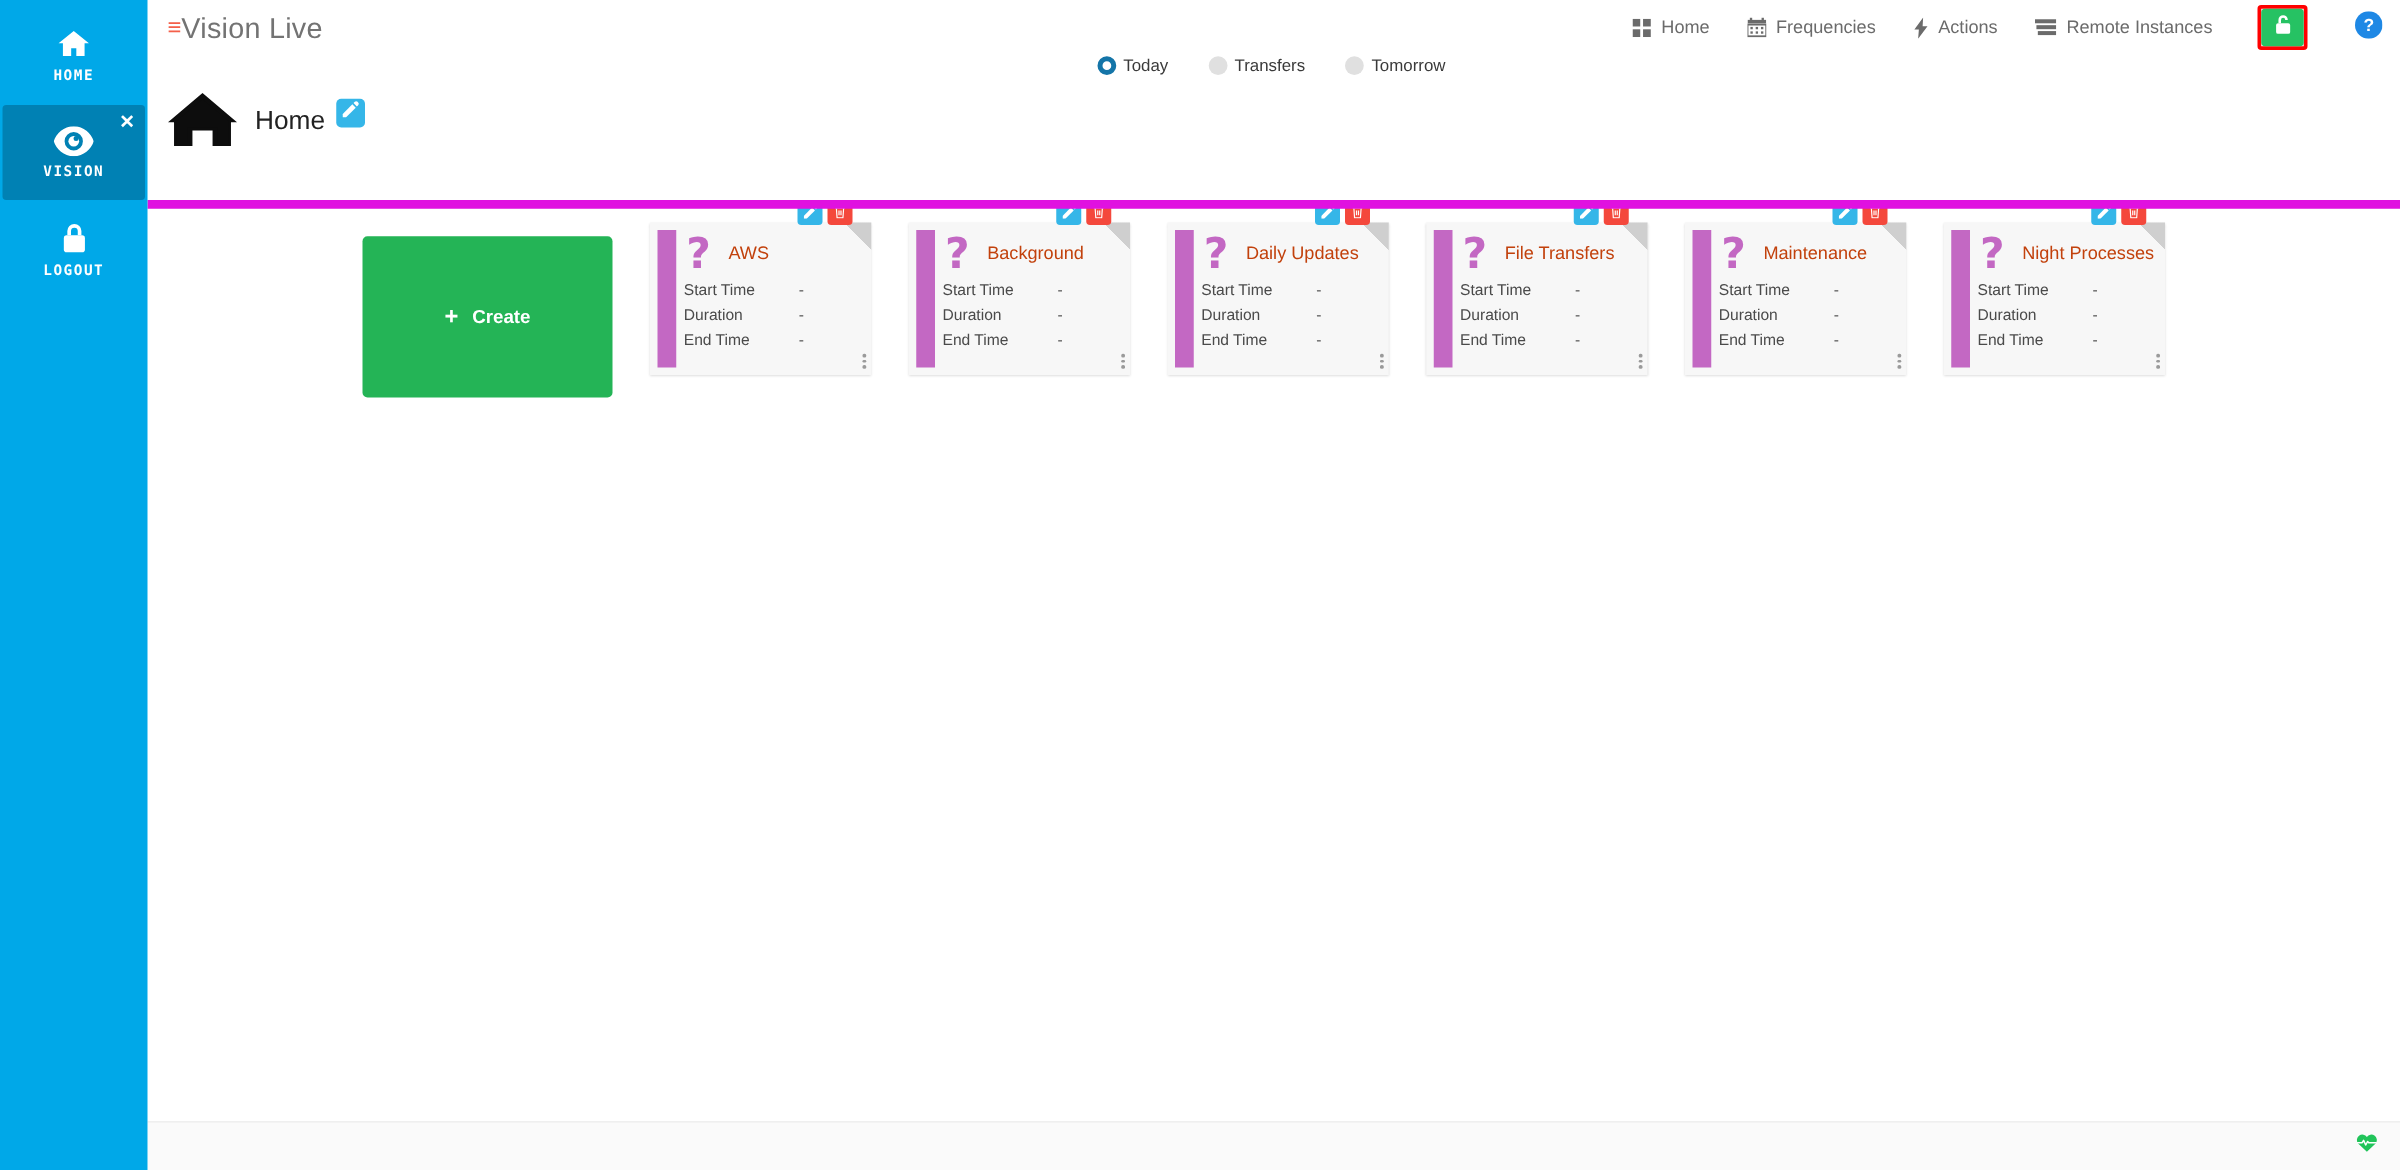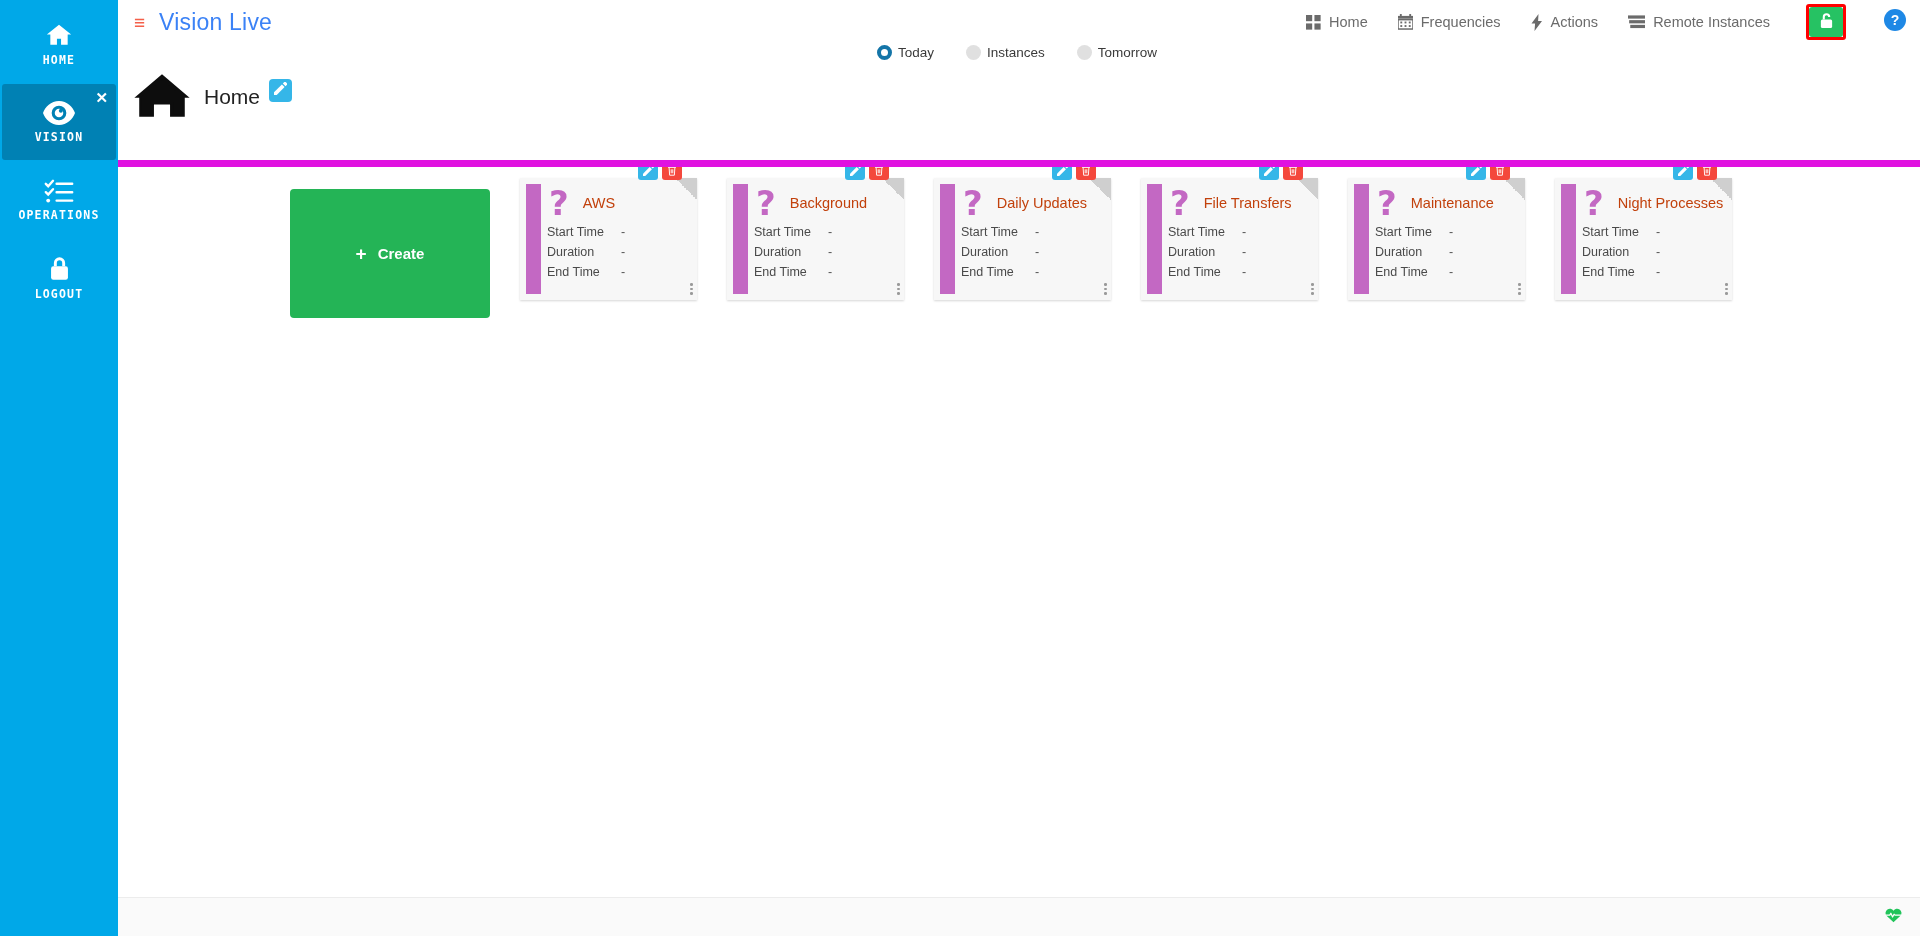--- a/index.html
+++ b/index.html
@@ -48,21 +48,21 @@
     position:absolute; left:118px; top:0; right:0; height:44px;
     background:#fff;
     display:flex; align-items:center;
     z-index:20;
   }
   #hamburger{
     font-size:19px; color:#f4604a; margin-left:16px; cursor:pointer;
     line-height:1; user-select:none;
   }
   #apptitle{
-    margin-left:14px; font-size:23px; color:#3b82f6; font-weight:400;
+    margin-left:0; font-size:23px; color:#737373; font-weight:400;
     letter-spacing:.2px;
   }
   #topnav{
     margin-left:auto; display:flex; align-items:center; gap:30px;
     padding-right:14px;
   }
   .topnav-item{
     display:flex; align-items:center; gap:8px;
     color:#6b6b6b; font-size:14.5px; cursor:pointer;
   }
@@ -158,20 +158,21 @@
     margin-left:2px;
   }
   .card-title{
     font-size:14.5px; color:#c2410c; margin-left:14px;
     white-space:nowrap;
   }
 
   .rowline{
     display:flex; align-items:center; font-size:12.5px; color:#4a4a4a;
     height:20px;
+    gap:18px;
   }
   .rowlabel{ width:74px; flex:none; }
   .rowval{ color:#555; }
 
   .card-actions{
     position:absolute; top:-16px; right:15px;
     display:flex; gap:4px; z-index:3;
   }
   .act{
     width:20px; height:18px; border-radius:3px;
@@ -219,31 +220,20 @@
     <span class="side-icon">
       <svg width="32" height="24" viewBox="0 0 24 18" fill="#fff">
         <path d="M12 0C6 0 1.6 4.3 0 9c1.6 4.7 6 9 12 9s10.4-4.3 12-9c-1.6-4.7-6-9-12-9zm0 14.5A5.5 5.5 0 1 1 12 3.5a5.5 5.5 0 0 1 0 11z"></path>
         <circle cx="12" cy="9" r="3.2"></circle>
         <circle cx="13.4" cy="7.4" r="1.5" fill="#0081b4"></circle>
       </svg>
     </span>
     <span class="side-label">VISION</span>
   </div>
 
-  <div class="side-item">
-    <span class="side-icon">
-      <svg width="30" height="24" viewBox="0 0 24 20" fill="none" stroke="#fff" stroke-width="2" stroke-linecap="round">
-        <path d="M1 4l2 2 4-4.5"></path>
-        <path d="M1 11l2 2 4-4.5"></path>
-        <circle cx="3" cy="18" r="1.6" fill="#fff" stroke="none"></circle>
-        <path d="M10 4h13M10 11h13M10 18h13"></path>
-      </svg>
-    </span>
-    <span class="side-label">OPERATIONS</span>
-  </div>
 
 
   <div class="side-item">
     <span class="side-icon">
       <svg width="25" height="27" viewBox="0 0 20 24" fill="#fff">
         <path d="M5 10V7a5 5 0 0 1 10 0v3h-2.6V7a2.4 2.4 0 0 0-4.8 0v3z"></path>
         <rect x="2.5" y="10" width="15" height="12" rx="2"></rect>
       </svg>
     </span>
     <span class="side-label">LOGOUT</span>
@@ -329,21 +319,21 @@
   </div>
 </div>
 
 <div id="radiorow">
   <label class="radio-opt">
     <span class="radio-dot on"></span>
     <span>Today</span>
   </label>
   <label class="radio-opt">
     <span class="radio-dot"></span>
-    <span>Instances</span>
+    <span>Transfers</span>
   </label>
   <label class="radio-opt">
     <span class="radio-dot"></span>
     <span>Tomorrow</span>
   </label>
 </div>
 
 <div id="crumb">
   <span>
     <svg width="56" height="46" viewBox="0 0 24 20" fill="#0d0d0d">

